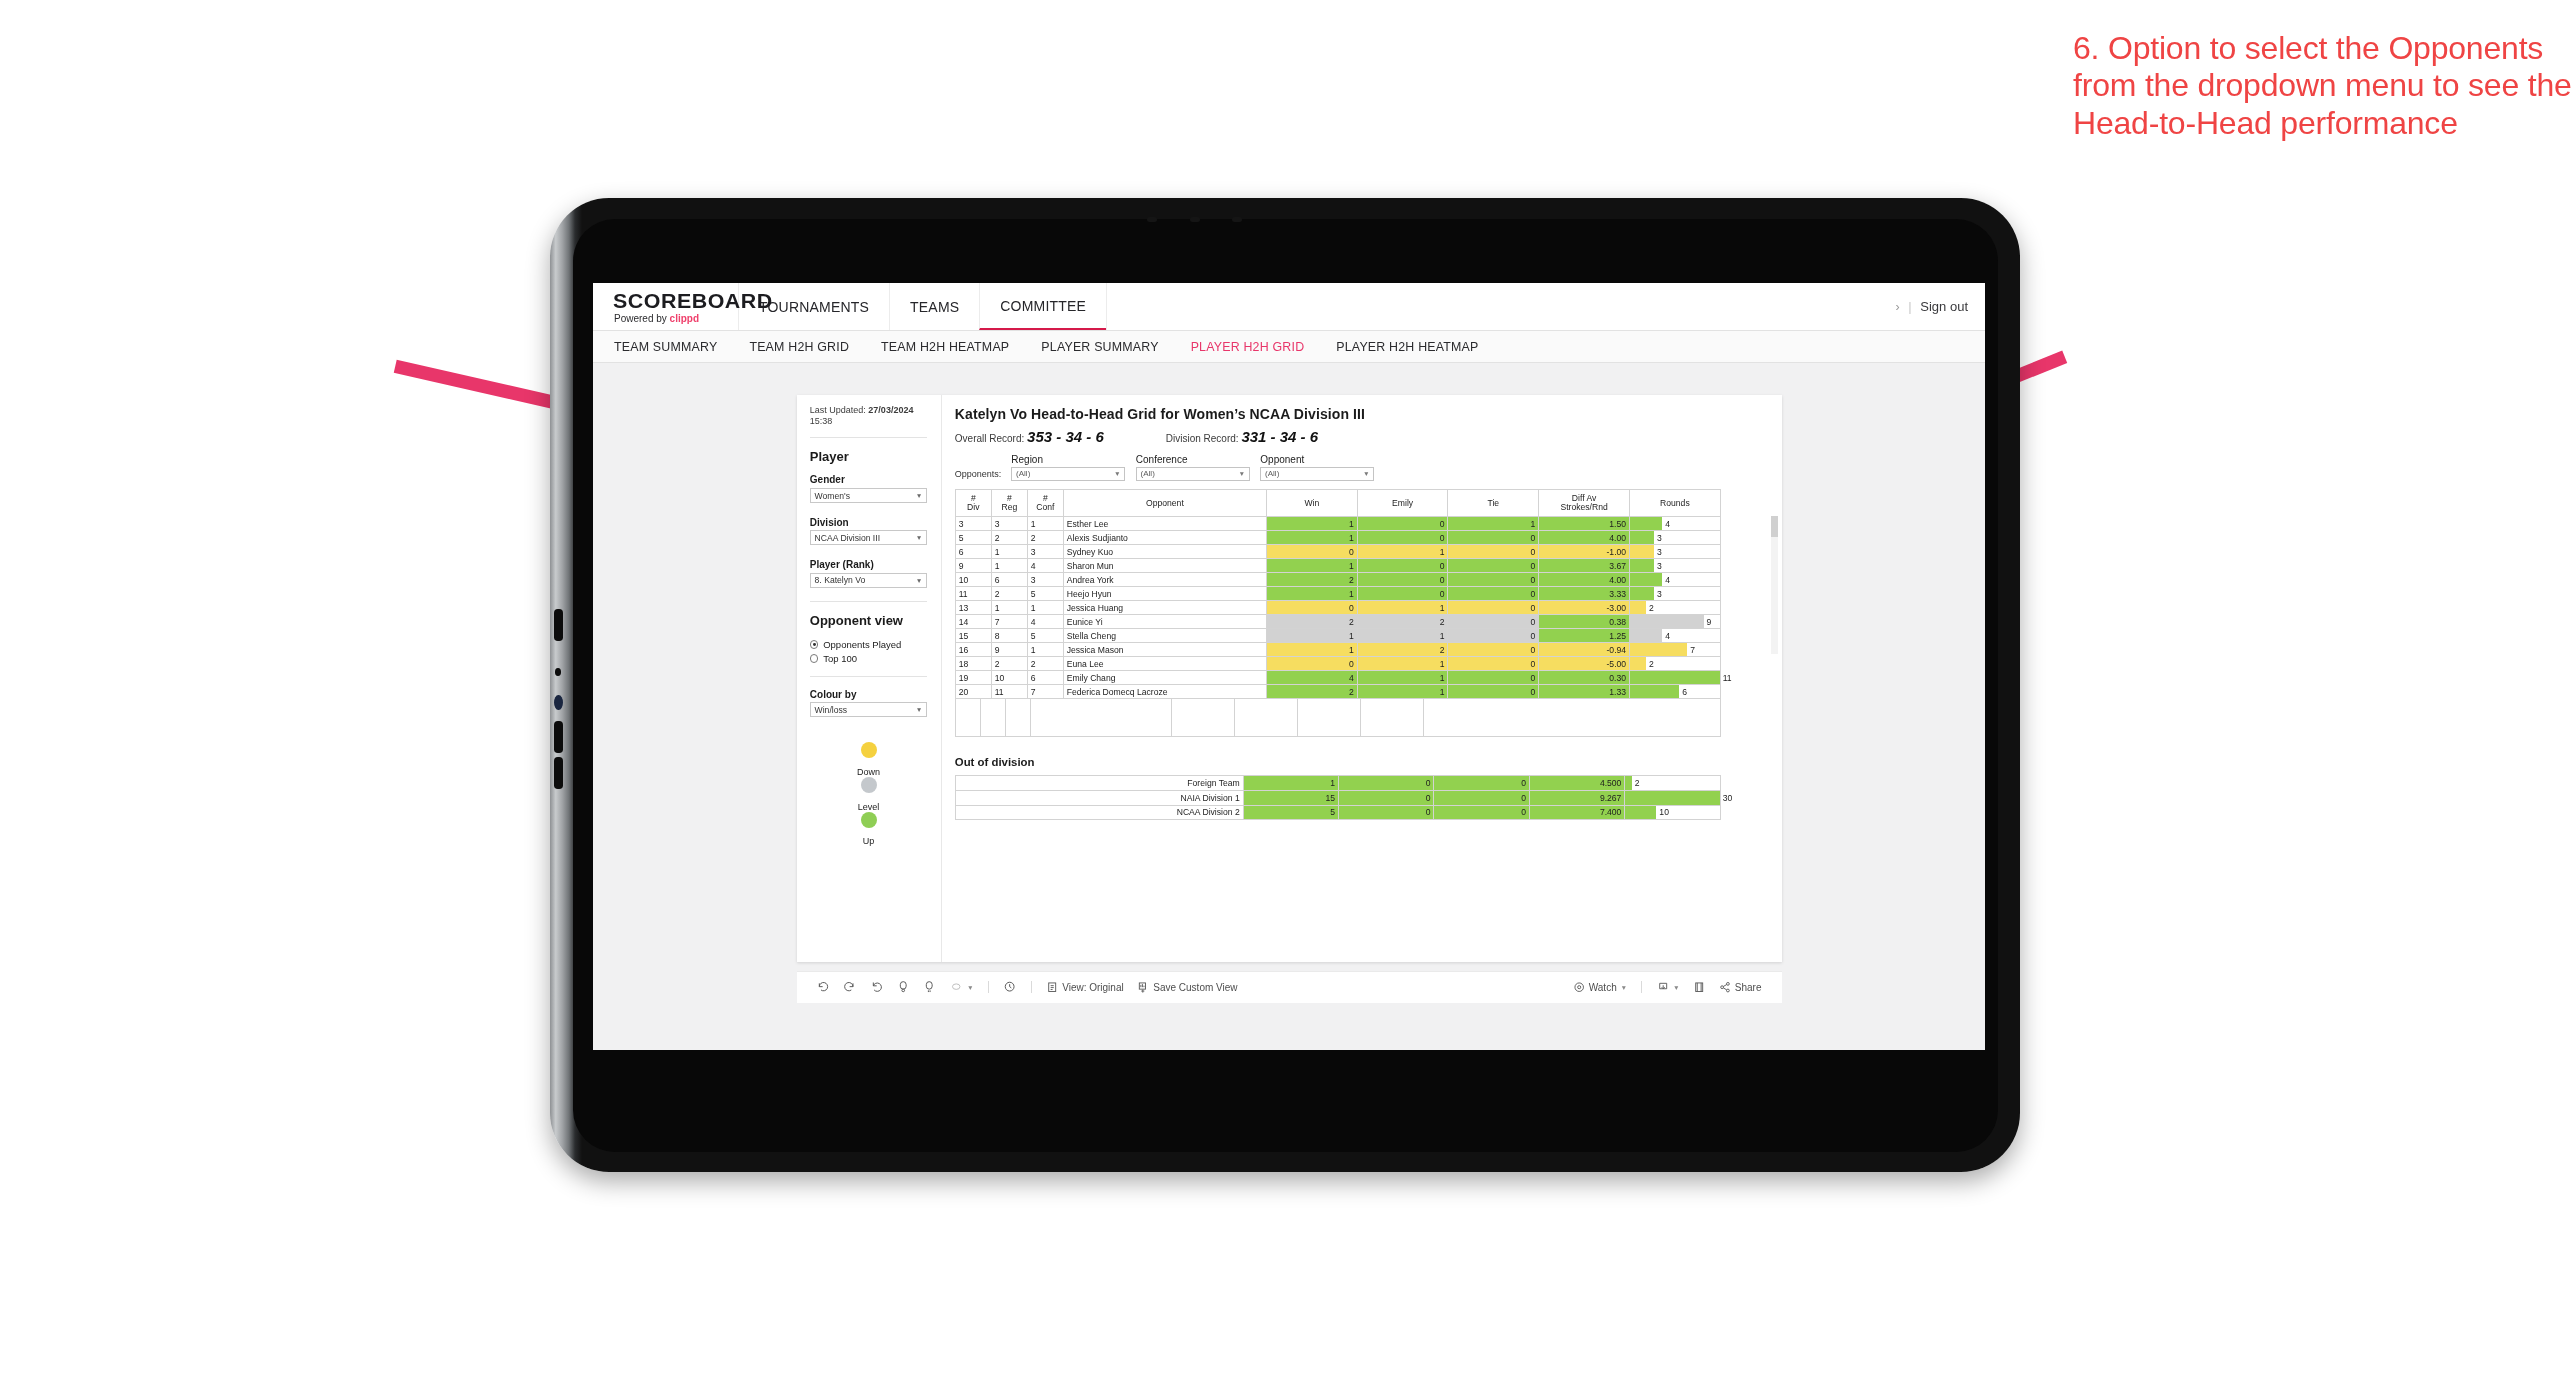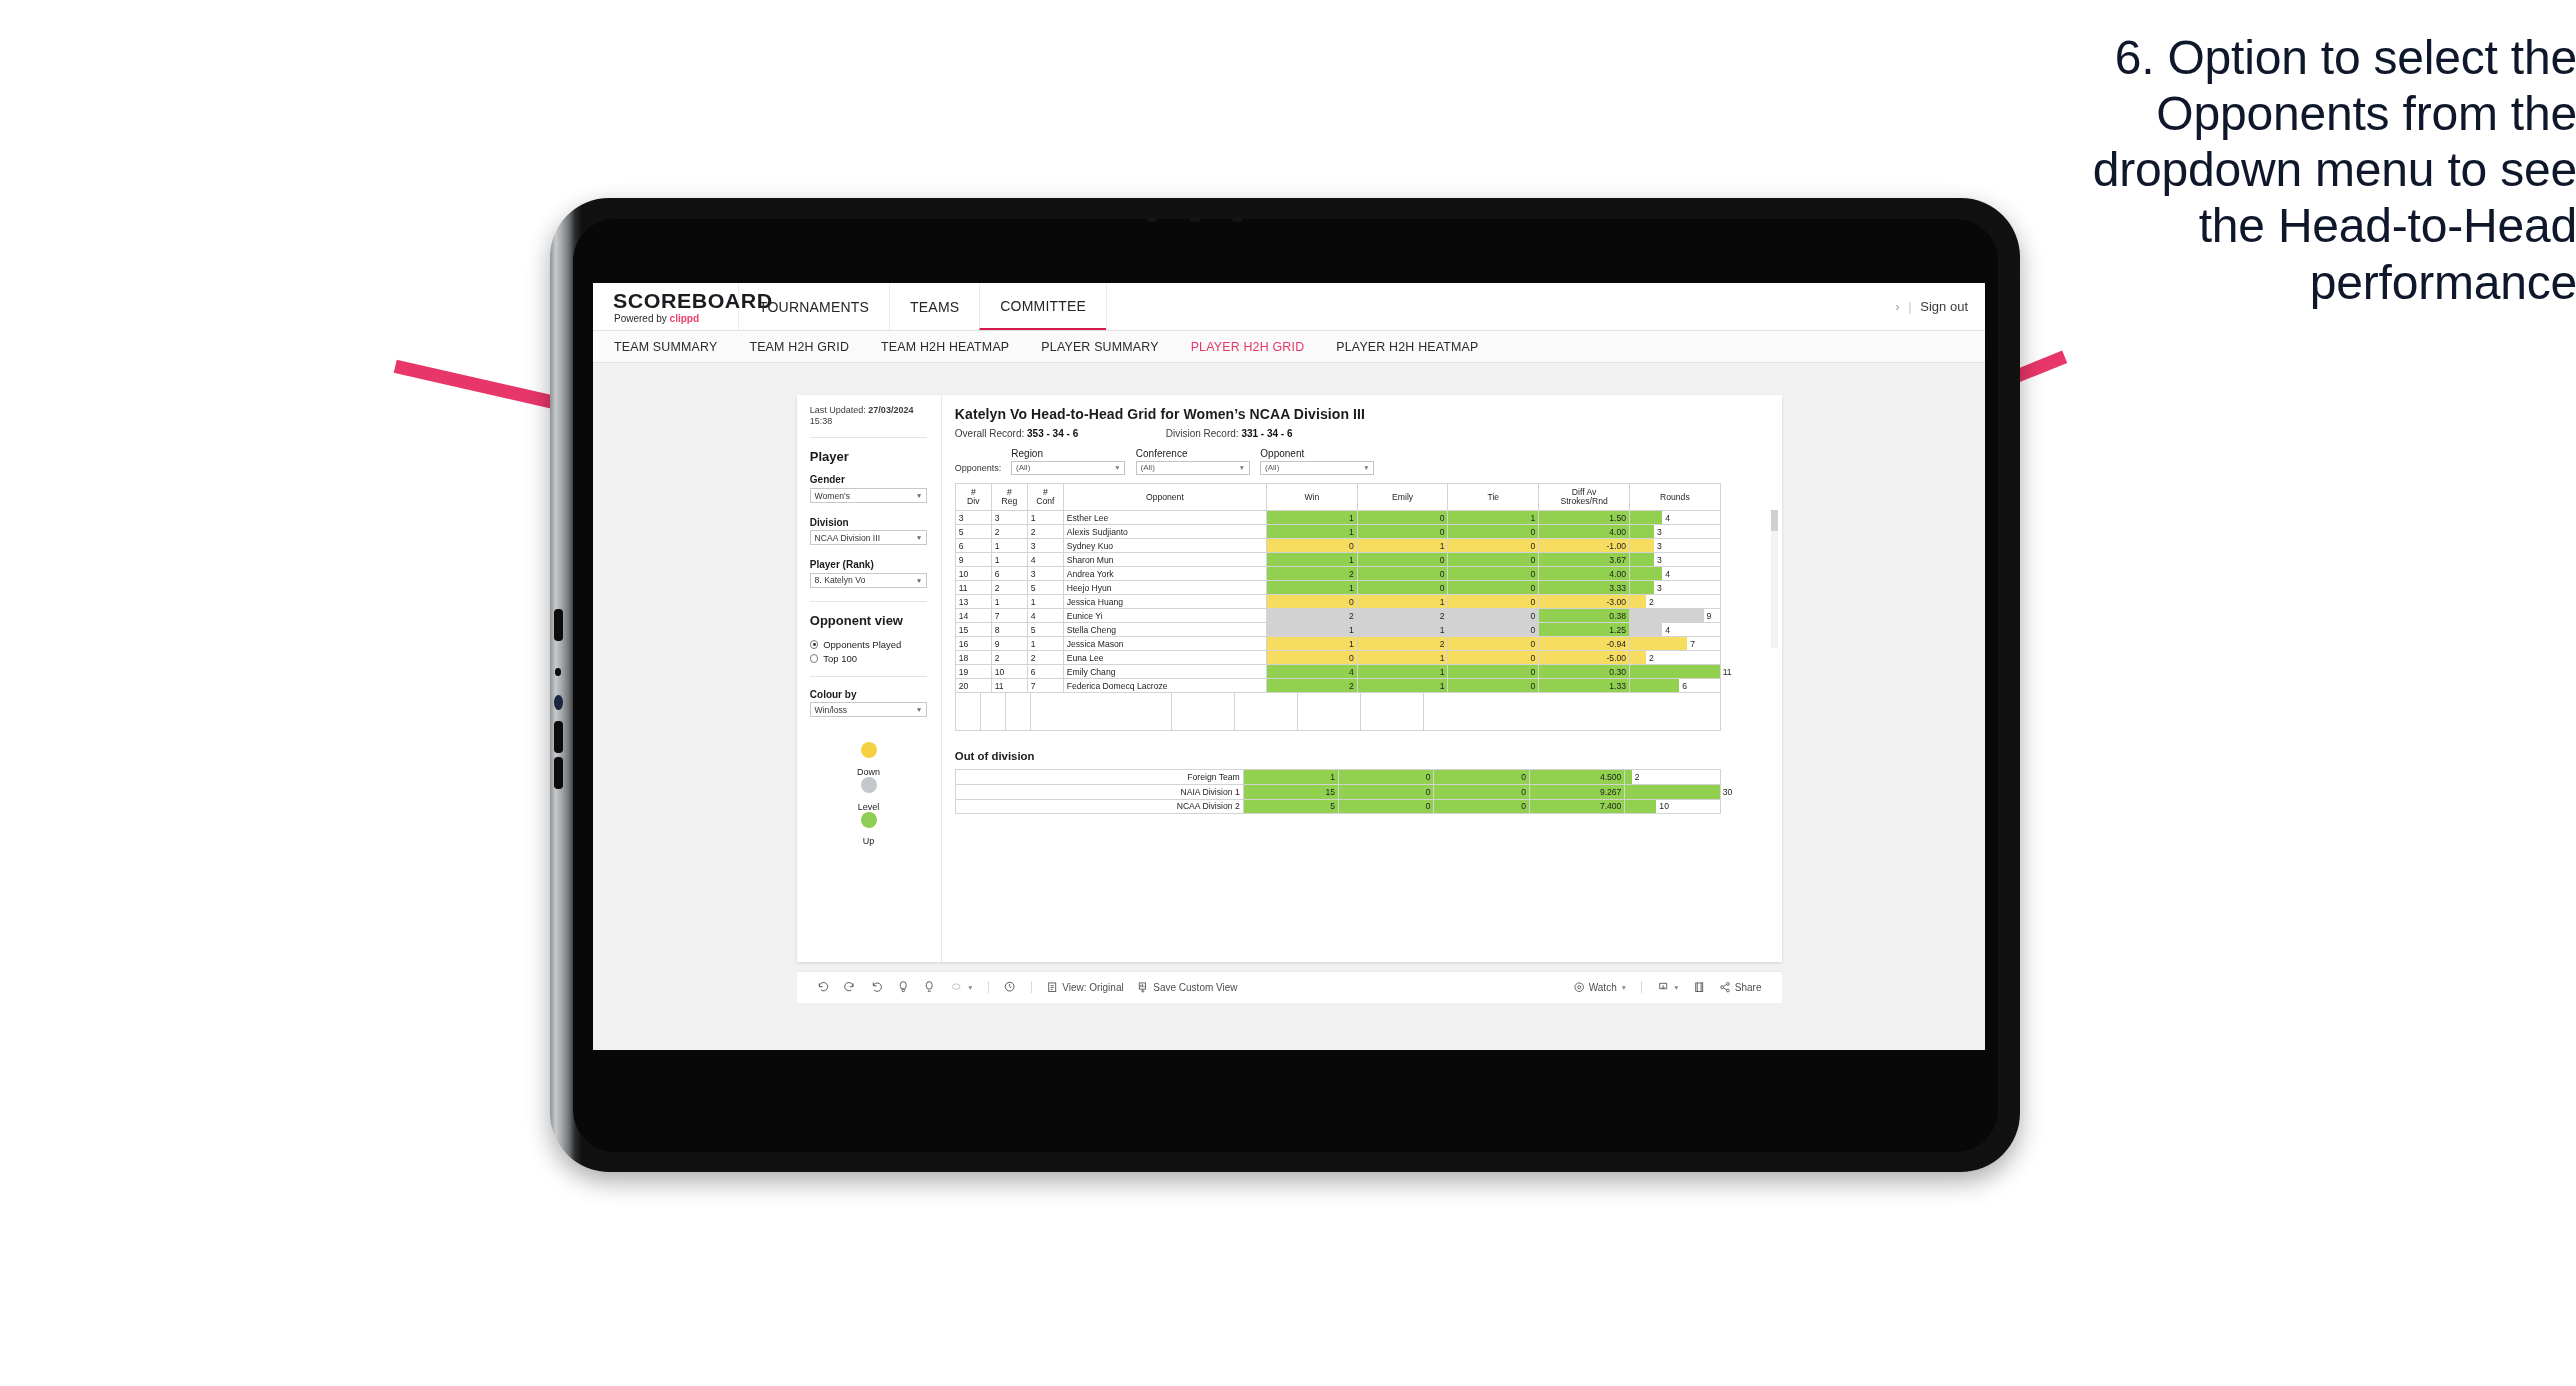--- a/index.html
+++ b/index.html
@@ -7,26 +7,25 @@
     width: 2576px; height: 1386px;
     background: #ffffff;
     font-family: "Liberation Sans", sans-serif;
     overflow: hidden;
   }
   #root { position: relative; width: 2576px; height: 1386px; }
 
   
   .annot {
     position: absolute;
-    color: #0f172a;
-    font-size: 48px;
+    color: #ef4444;
+    font-size: 32px;
     line-height: 1.17;
     font-family: "Liberation Sans", sans-serif;
     letter-spacing: -0.2px;
-    text-align: right;
   }
   #annot-left  { left: 65px;  top: 95px; width: 447px; }
   #annot-right { left: 2073px; top: 30px;  width: 504px; }
 
   .arrow-svg { position: absolute; left: 0; top: 0; width: 2576px; height: 1386px; pointer-events: none; }
 
   
   #tablet {
     position: absolute;
     left: 550px; top: 198px;
@@ -122,21 +121,21 @@
   .radio.on::after { content:""; position:absolute; left:1.9px; top:1.9px; width:2.9px; height:2.9px; border-radius:50%; background:#333; }
   .legend-dots { display:flex; justify-content:space-around; margin-top: 25px; padding: 0 3.8px; flex-direction: column; }
   .legend-col { text-align:center; }
   .dot { width:16px; height:16px; border-radius:50%; margin:0 auto 8.6px auto; }
   .legend-lbl { font-size:9px; color:#222; }
 
   
   #main-panel { flex:1; padding: 11.4px 15px 0 13.3px; position:relative; }
   #viz-title { font-size:14px; font-weight:bold; color:#1b1b1b; letter-spacing:0.1px; }
   #rec-row { display:flex; margin-top:5.7px; font-size:10px; color:#3a3a3a; }
-  #rec-row b { color:#111; font-size:10px; }
+  #rec-row b { color:#111; font-size:15px;font-style:italic; }
   #rec-overall { width: 211px; }
 
   #filter-row { display:flex; align-items:flex-end; margin-top: 8.6px; gap: 10.5px; }
   #filt-prefix { font-size:9px; color:#333; padding-bottom:1.9px; width: 46px; }
   .filt { width: 114px; }
   .filt .fl { font-size:10px; color:#1b1b1b; margin-bottom:1.9px; }
   .filt .fs {
     height:14.3px; border:1px solid #c4c4c4; background:#fff;
     font-size:8px; color:#5a5a5a; display:flex; align-items:center;
     justify-content:space-between; padding:0 3.8px; cursor:pointer;

